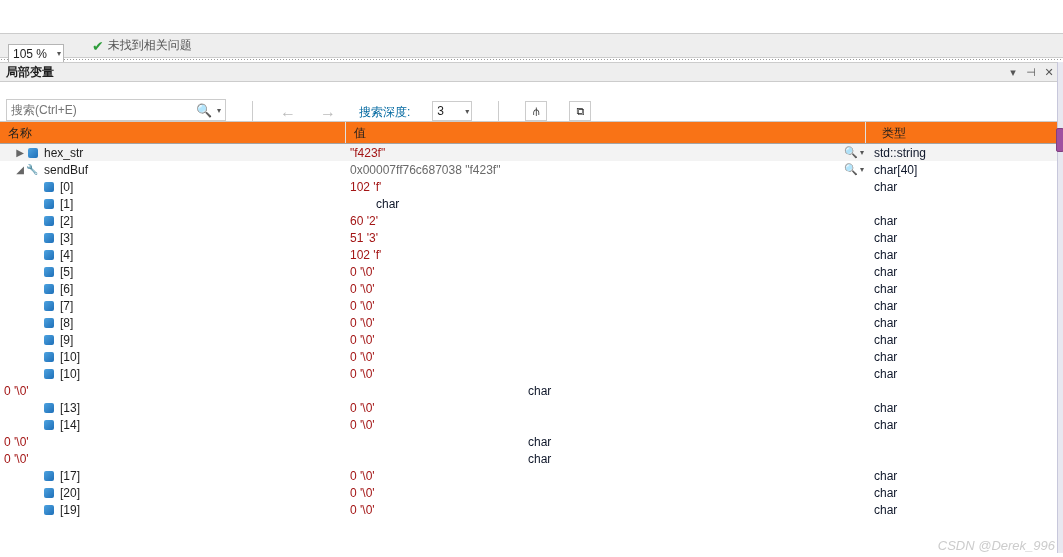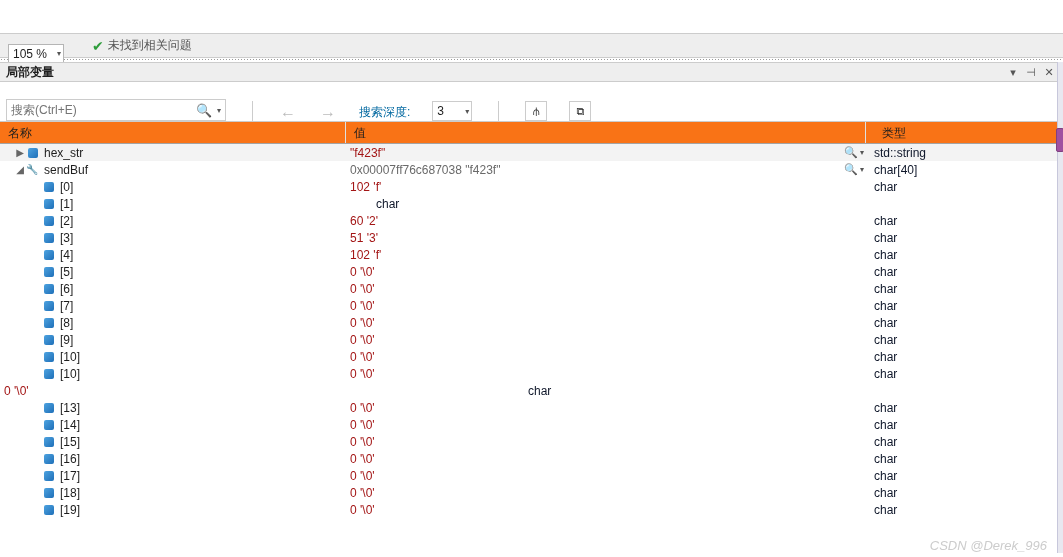--- a/index.html
+++ b/index.html
@@ -47,21 +47,21 @@
 .indent { display: inline-block; }
 .var-icon { width: 14px; height: 12px; display: inline-flex; align-items: center; justify-content: center; margin-right: 4px; }
 .blue-cube { width: 10px; height: 10px; background: linear-gradient(135deg, #4ea3e0, #1e6fb8); border-radius: 2px; }
 .wrench { font-size: 10px; color: #333; }
 .mag { font-size: 11px; color: #555; }
 .chev { font-size: 8px; color: #555; }
 
 .right-gutter { position: absolute; right: 0; top: 62px; bottom: 4px; width: 6px; background: #e8e8f0; border-left: 1px solid #c7c7db; }
 .purple-dot { position: absolute; right: -1px; top: 128px; width: 8px; height: 24px; background: #a050a0; border: 1px solid #804080; border-radius: 2px; }
 
-.watermark { position: absolute; right: 16px; bottom: 4px; color: #ccc; font-size: 13px; font-style: italic; }
+.watermark { position: absolute; right: 8px; bottom: 4px; color: #ccc; font-size: 13px; font-style: italic; }
 .drop-arrow { font-size: 8px; color: #555; }
 </style>
 </head>
 <body>
 
 <div class="editor-area"></div>
 
 <div class="status-bar">
   <div class="zoom-select">
     <span>105 %</span>
@@ -322,41 +322,25 @@
         <span class="var-icon">
           <span class="blue-cube"></span>
         </span>
         <span>[14]</span>
       </div>
       <div class="cell-value ">0 '\0'</div>
       <div class="cell-icons"></div>
       <div class="cell-type">char</div>
     </div>
     <div class="row">
-      <div class="cell-name">
-        <span class="indent" style="width: 26px;"></span>
-        <span class="expander"></span>
-        <span class="var-icon">
-          <span class="blue-cube"></span>
-        </span>
-        <span>[15]</span>
-      </div>
-      <div class="cell-value ">0 '\0'</div>
-      <div class="cell-icons"></div>
-      <div class="cell-type">char</div>
-    </div>
-    <div class="row">
-      <div class="cell-name">
-        <span class="indent" style="width: 26px;"></span>
-        <span class="expander"></span>
-        <span class="var-icon">
-          <span class="blue-cube"></span>
-        </span>
-        <span>[16]</span>
-      </div>
+      <div class="cell-value ">0 '\0'</div>
+      <div class="cell-icons"></div>
+      <div class="cell-type">char</div>
+    </div>
+    <div class="row">
       <div class="cell-value ">0 '\0'</div>
       <div class="cell-icons"></div>
       <div class="cell-type">char</div>
     </div>
     <div class="row">
       <div class="cell-name">
         <span class="indent" style="width: 26px;"></span>
         <span class="expander"></span>
         <span class="var-icon">
           <span class="blue-cube"></span>
@@ -367,21 +351,21 @@
       <div class="cell-icons"></div>
       <div class="cell-type">char</div>
     </div>
     <div class="row">
       <div class="cell-name">
         <span class="indent" style="width: 26px;"></span>
         <span class="expander"></span>
         <span class="var-icon">
           <span class="blue-cube"></span>
         </span>
-        <span>[18]</span>
+        <span>[20]</span>
       </div>
       <div class="cell-value ">0 '\0'</div>
       <div class="cell-icons"></div>
       <div class="cell-type">char</div>
     </div>
     <div class="row">
       <div class="cell-name">
         <span class="indent" style="width: 26px;"></span>
         <span class="expander"></span>
         <span class="var-icon">

